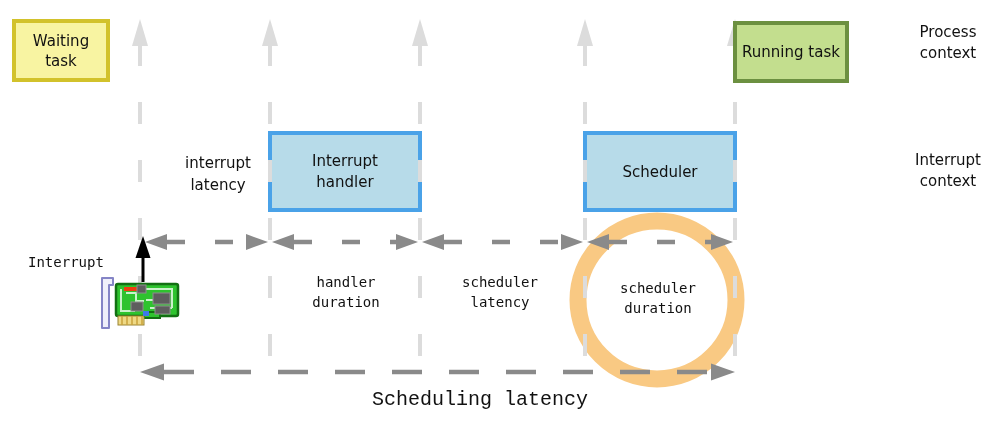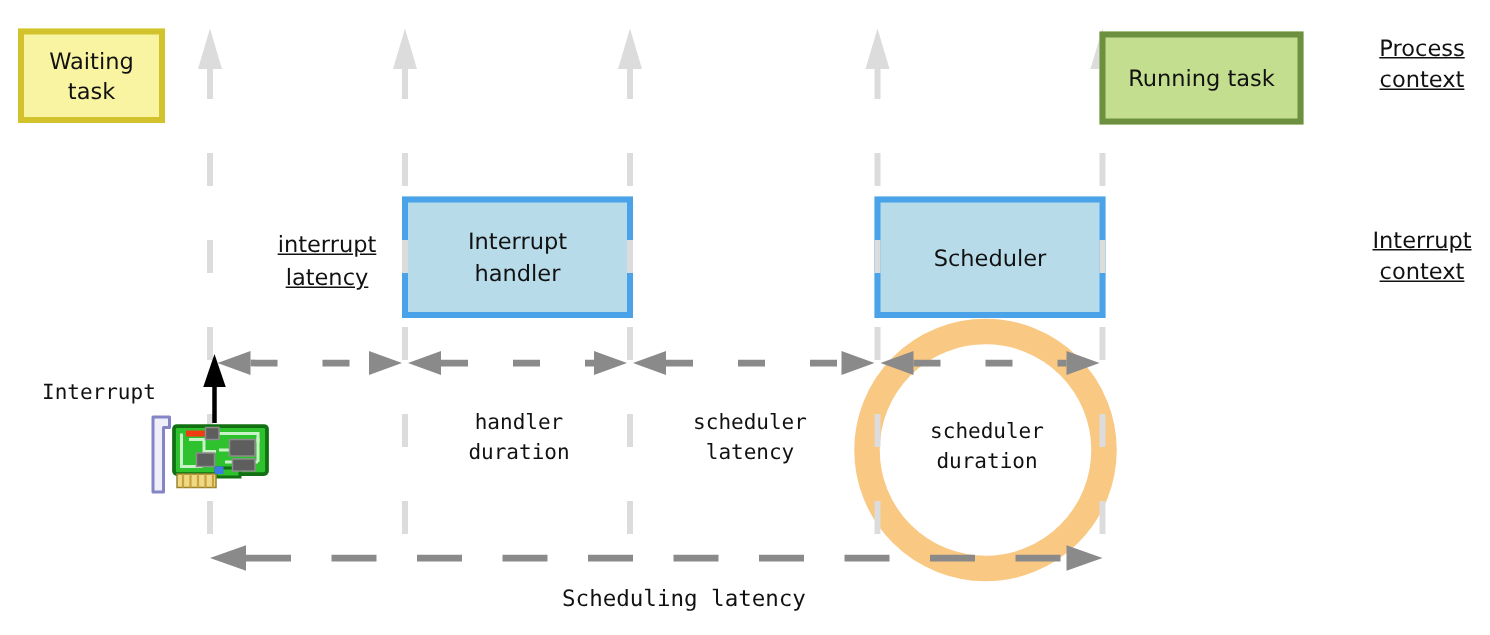--- a/index.html
+++ b/index.html
@@ -17,41 +17,41 @@
     overflow:hidden;
   }
   .stage svg.layer{position:absolute;left:0;top:0;z-index:2;pointer-events:none;}
   .box{
     position:absolute; box-sizing:border-box;
     display:flex; align-items:center; justify-content:center;
     text-align:center; white-space:pre-line; font-size:15px; line-height:20px;
   }
   .box-waiting{left:12px;top:19px;width:98px;height:63px;
     background:var(--waiting-fill);border:4px solid var(--waiting-border);z-index:3;}
-  .box-running{left:733px;top:21px;width:136px;height:62px;
+  .box-running{left:733px;top:21px;width:116px;height:62px;
     background:var(--running-fill);border:4px solid var(--running-border);z-index:3;}
   .box-handler{left:268px;top:131px;width:154px;height:81px;
     background:var(--handler-fill);border:4px solid var(--handler-border);z-index:1;line-height:21px;}
   .box-scheduler{left:583px;top:131px;width:154px;height:81px;
     background:var(--handler-fill);border:4px solid var(--handler-border);z-index:1;}
   .lbl{
     position:absolute; z-index:4; text-align:center; white-space:pre-line;
   }
-  .sans{font-family:"DejaVu Sans","Liberation Sans",sans-serif;font-size:15px;line-height:22px;text-decoration:underline;}
+  .sans{font-family:"DejaVu Sans","Liberation Sans",sans-serif;font-size:15px;line-height:22px;}
   .mono{font-family:"DejaVu Sans Mono","Liberation Mono",monospace;font-size:14px;line-height:19px;}
   .ctr{transform:translateX(-50%);}
   .lbl-makes{left:419px;top:39px;}
   .lbl-process{left:948px;top:22px;line-height:21px;}
   .lbl-int-context{left:948px;top:150px;line-height:21px;}
   .lbl-int-latency{left:218px;top:152px;}
   .lbl-handler-dur{left:346px;top:272px;line-height:20px;}
   .lbl-sched-lat{left:500px;top:272px;line-height:20px;}
   .lbl-sched-dur{left:658px;top:278px;line-height:20px;}
   .lbl-interrupt{left:28px;top:253px;text-align:left;}
-  .lbl-sched-latency{left:456px;top:390px;font-size:15px;}
+  .lbl-sched-latency{left:480px;top:390px;font-size:20px;font-family:Liberation Mono, monospace;}
   
   .ring{stroke:var(--highlight-orange,#F9C983);fill:none;}
   .tl-s{stroke:var(--timeline-gray,#DCDCDC);fill:none;}
   .tl-f{fill:var(--timeline-gray,#DCDCDC);stroke:none;}
   .ar-s{stroke:var(--arrow-gray,#8A8A8A);fill:none;}
   .ar-f{fill:var(--arrow-gray,#8A8A8A);stroke:none;}
   .bk-s{stroke:var(--interrupt-black,#000);fill:none;}
   .bk-f{fill:var(--interrupt-black,#000);stroke:none;}
 </style>
 </head>

